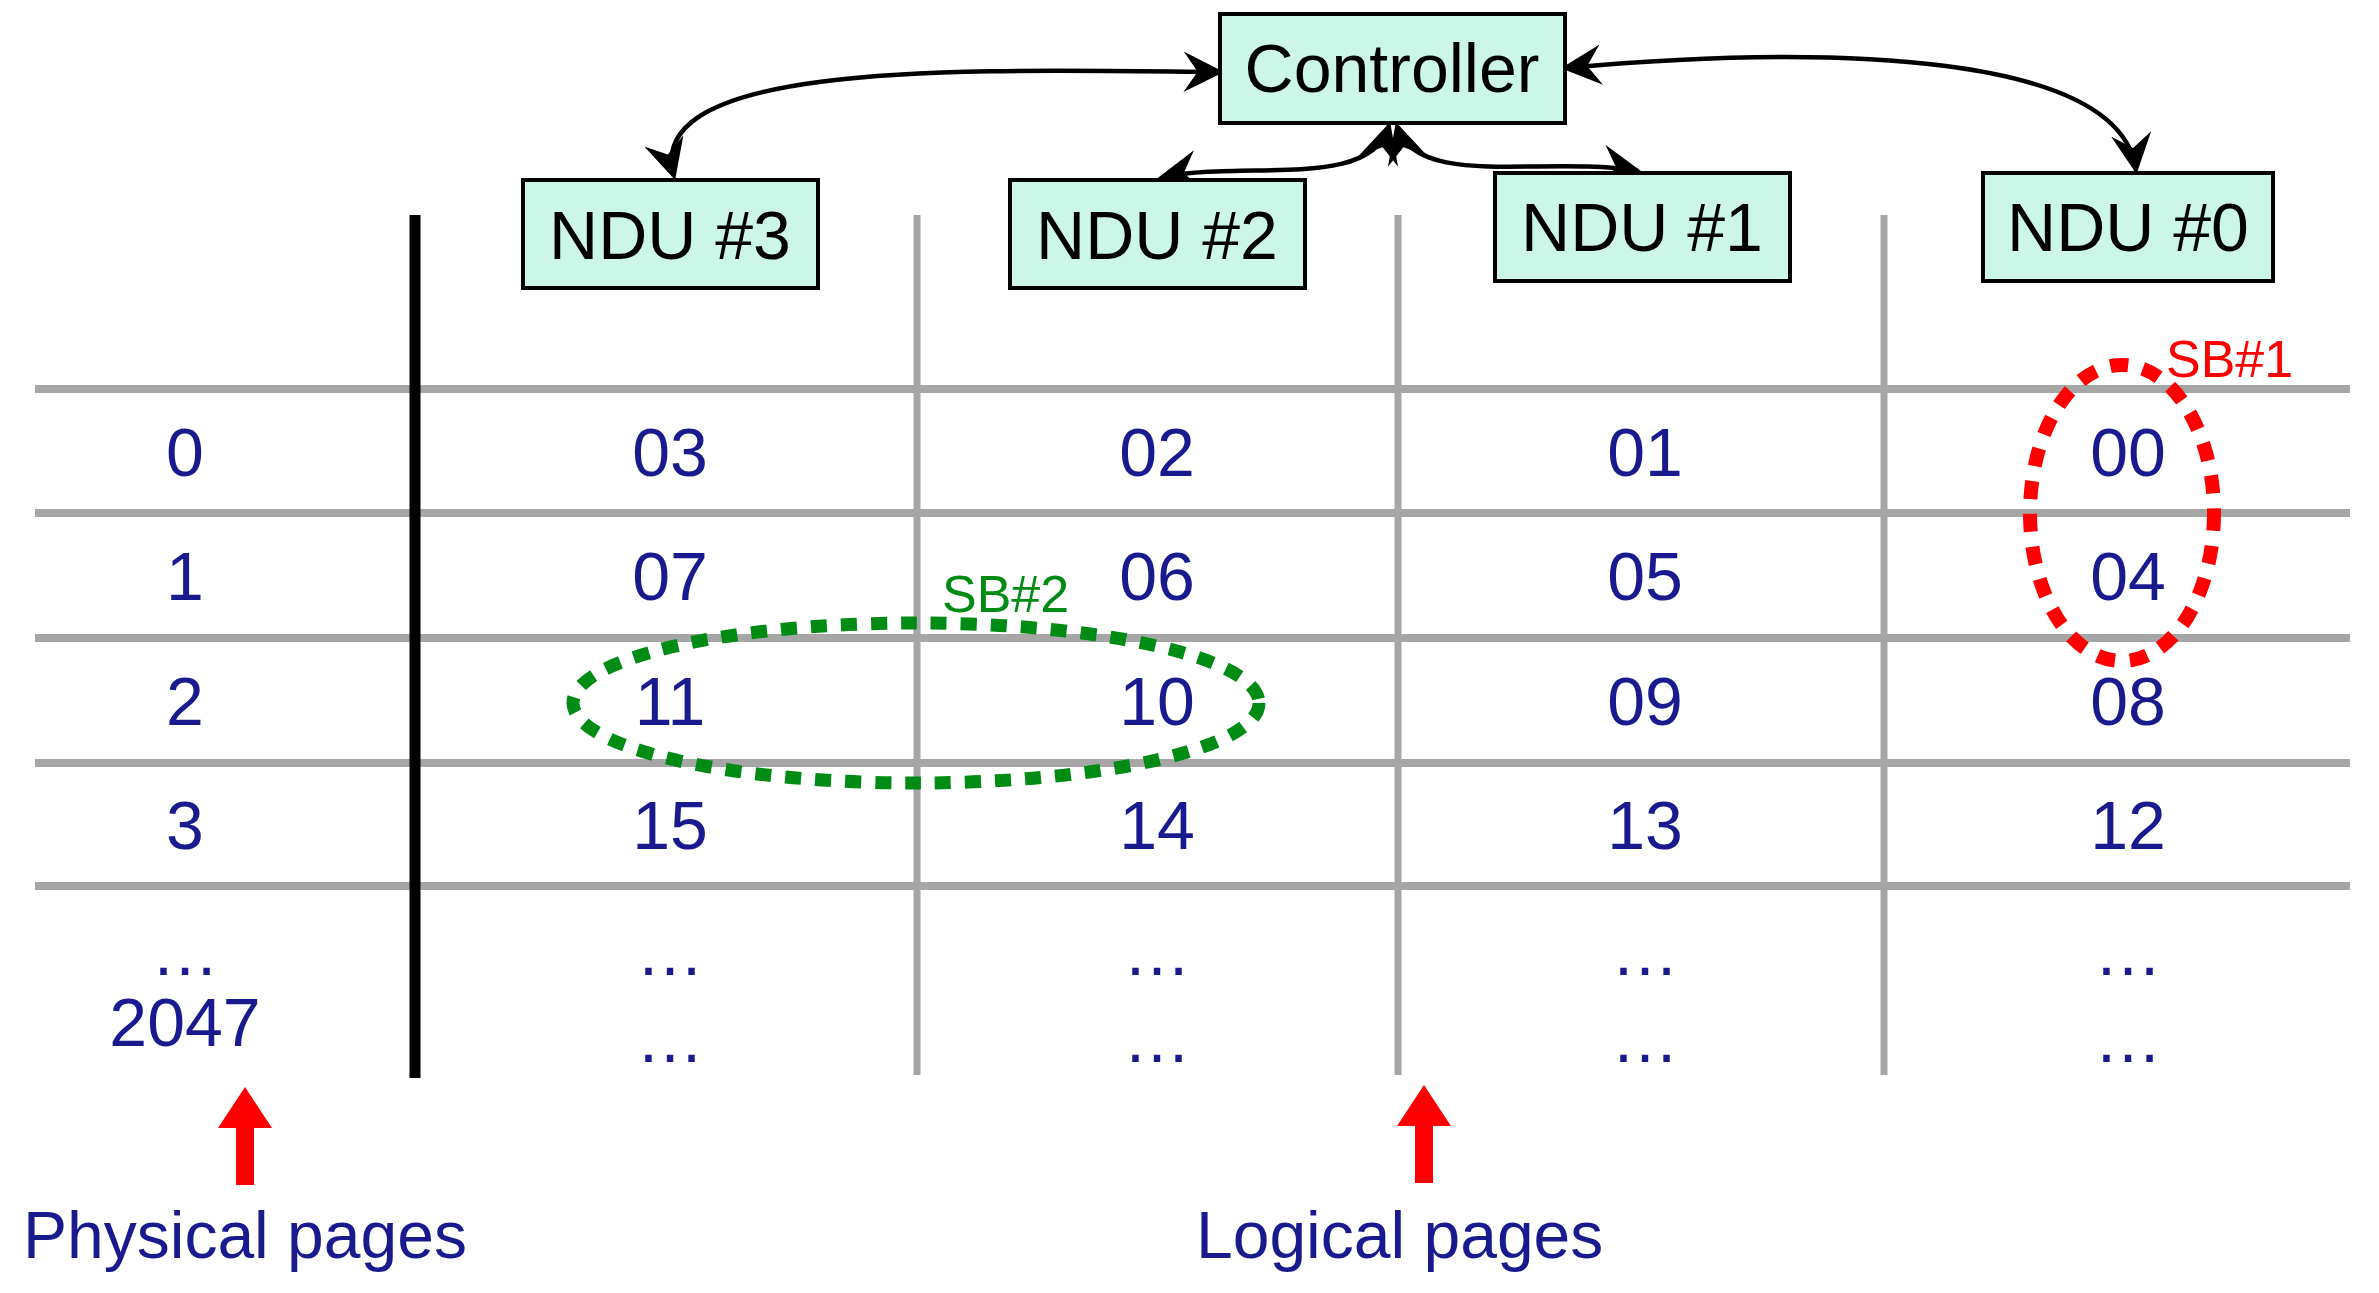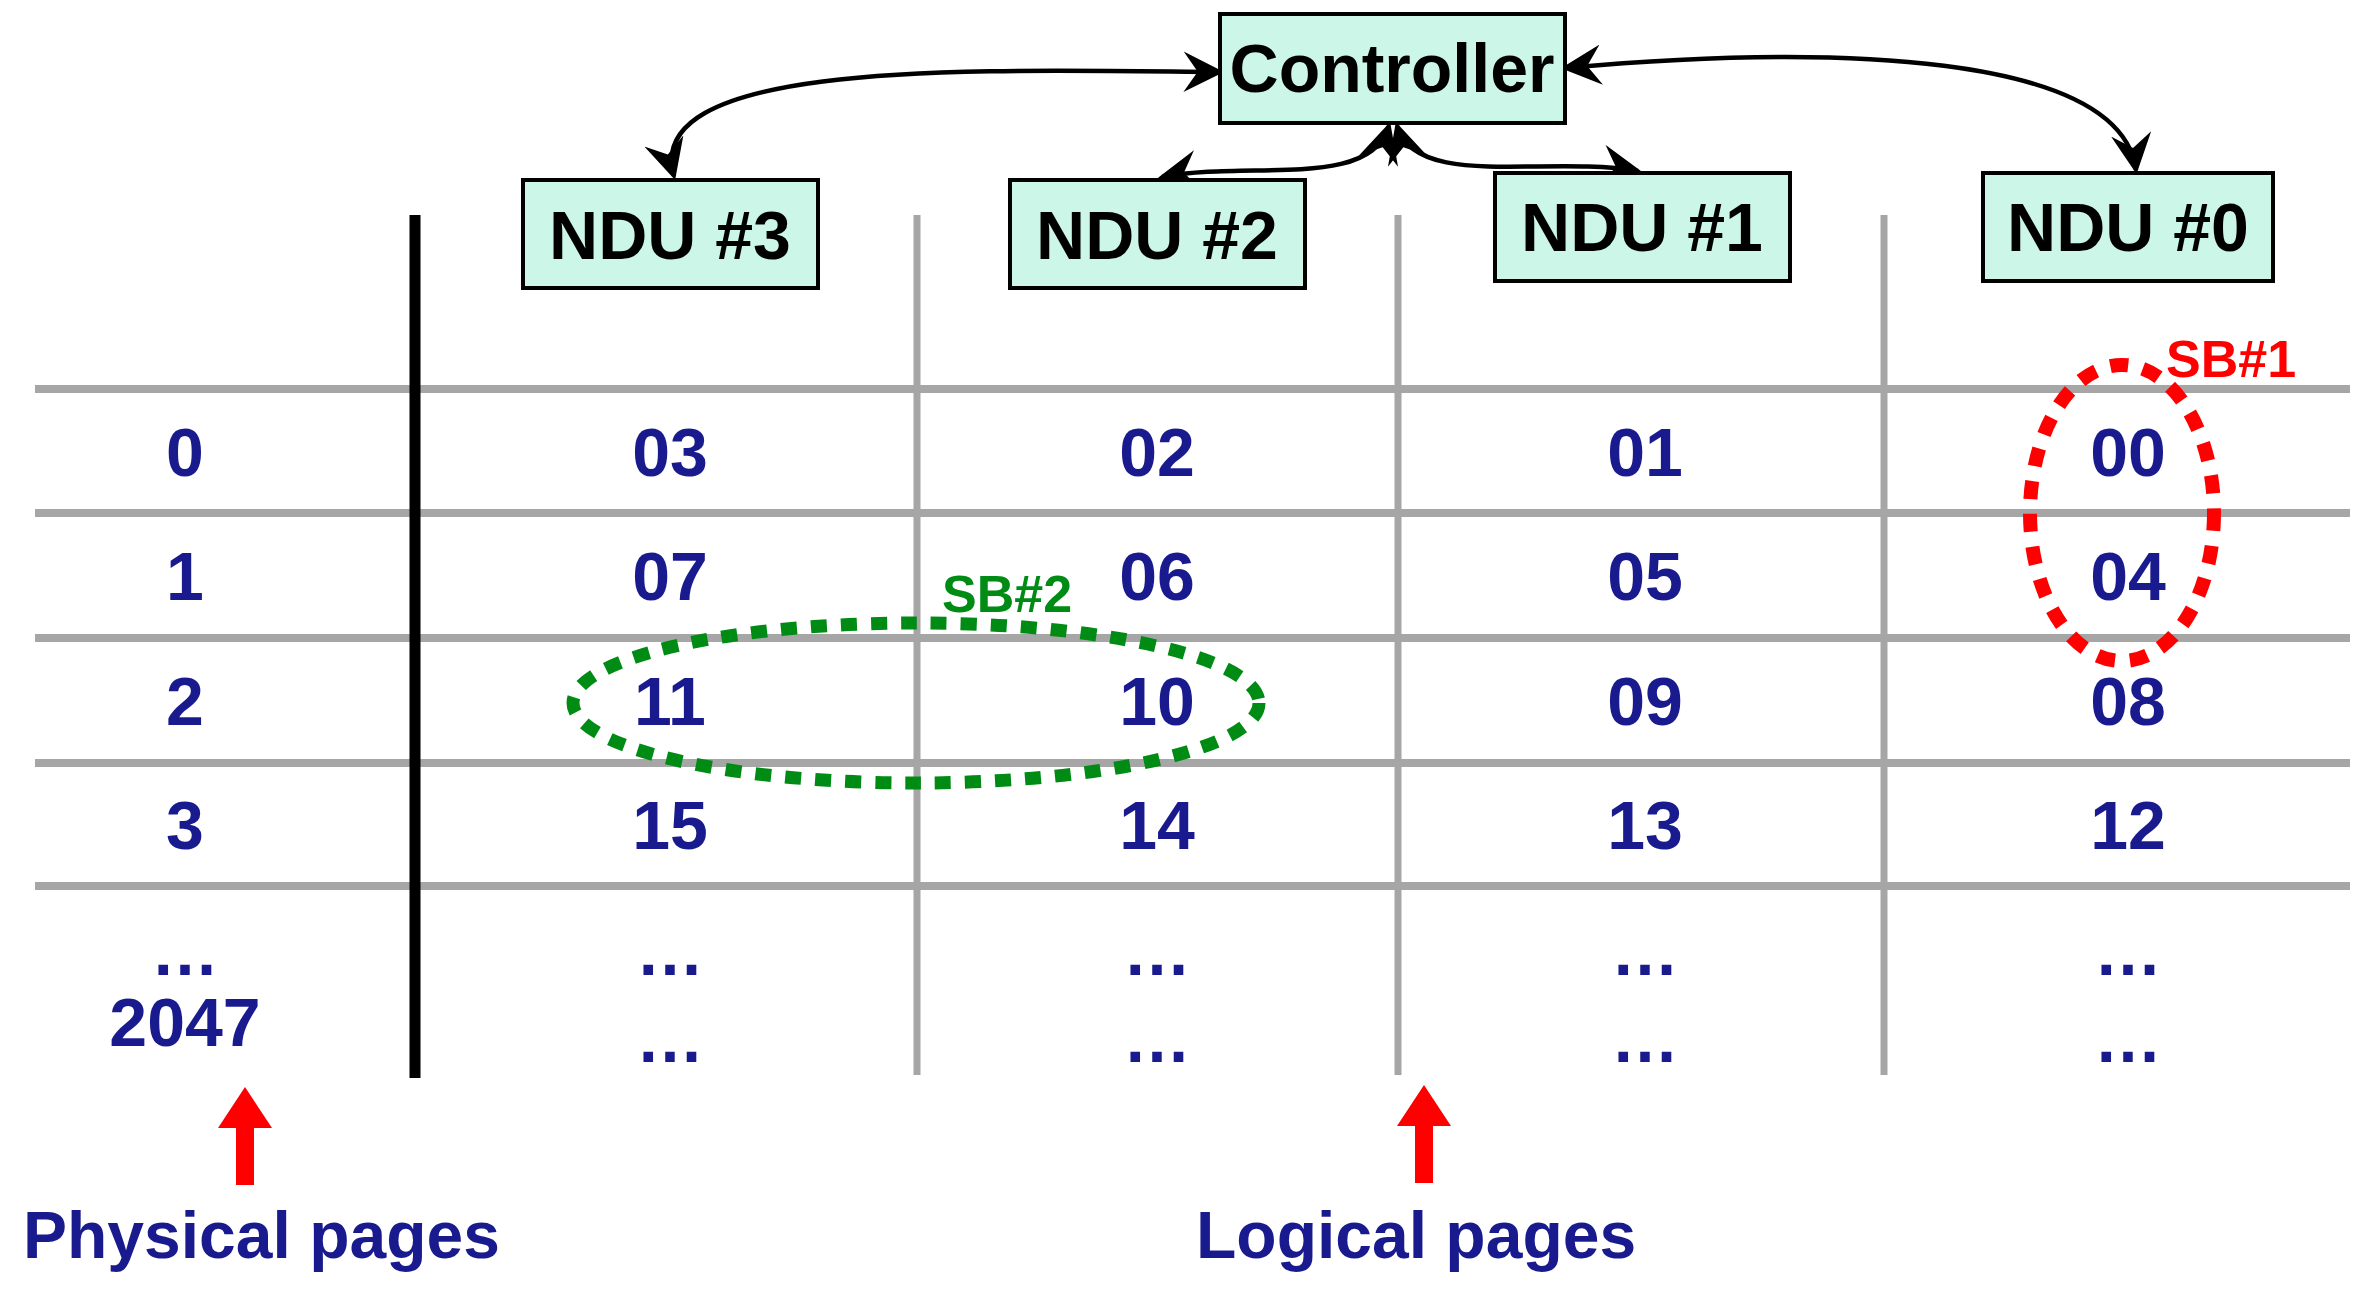--- a/index.html
+++ b/index.html
@@ -3,21 +3,20 @@
 <meta charset="utf-8">
 <style>
   html,body{margin:0;padding:0;background:#ffffff;}
   .stage{
     position:relative;
     width:2379px;
     height:1293px;
     background:#ffffff;
     font-family:"Liberation Sans", sans-serif;
     overflow:hidden;
-    font-weight:bold;
   }
   svg{display:block;}
   svg text{
     font-family:"Liberation Sans", sans-serif;
     fill:#1A1A8F;
   }
   .box{ fill:#CCF7E8; stroke:#000000; stroke-width:4px; }
   .box-label{ fill:#000000; font-size:68px; text-anchor:middle; }
   .num{ font-size:68px; text-anchor:middle; }
   .dots{ font-size:68px; text-anchor:middle; }

